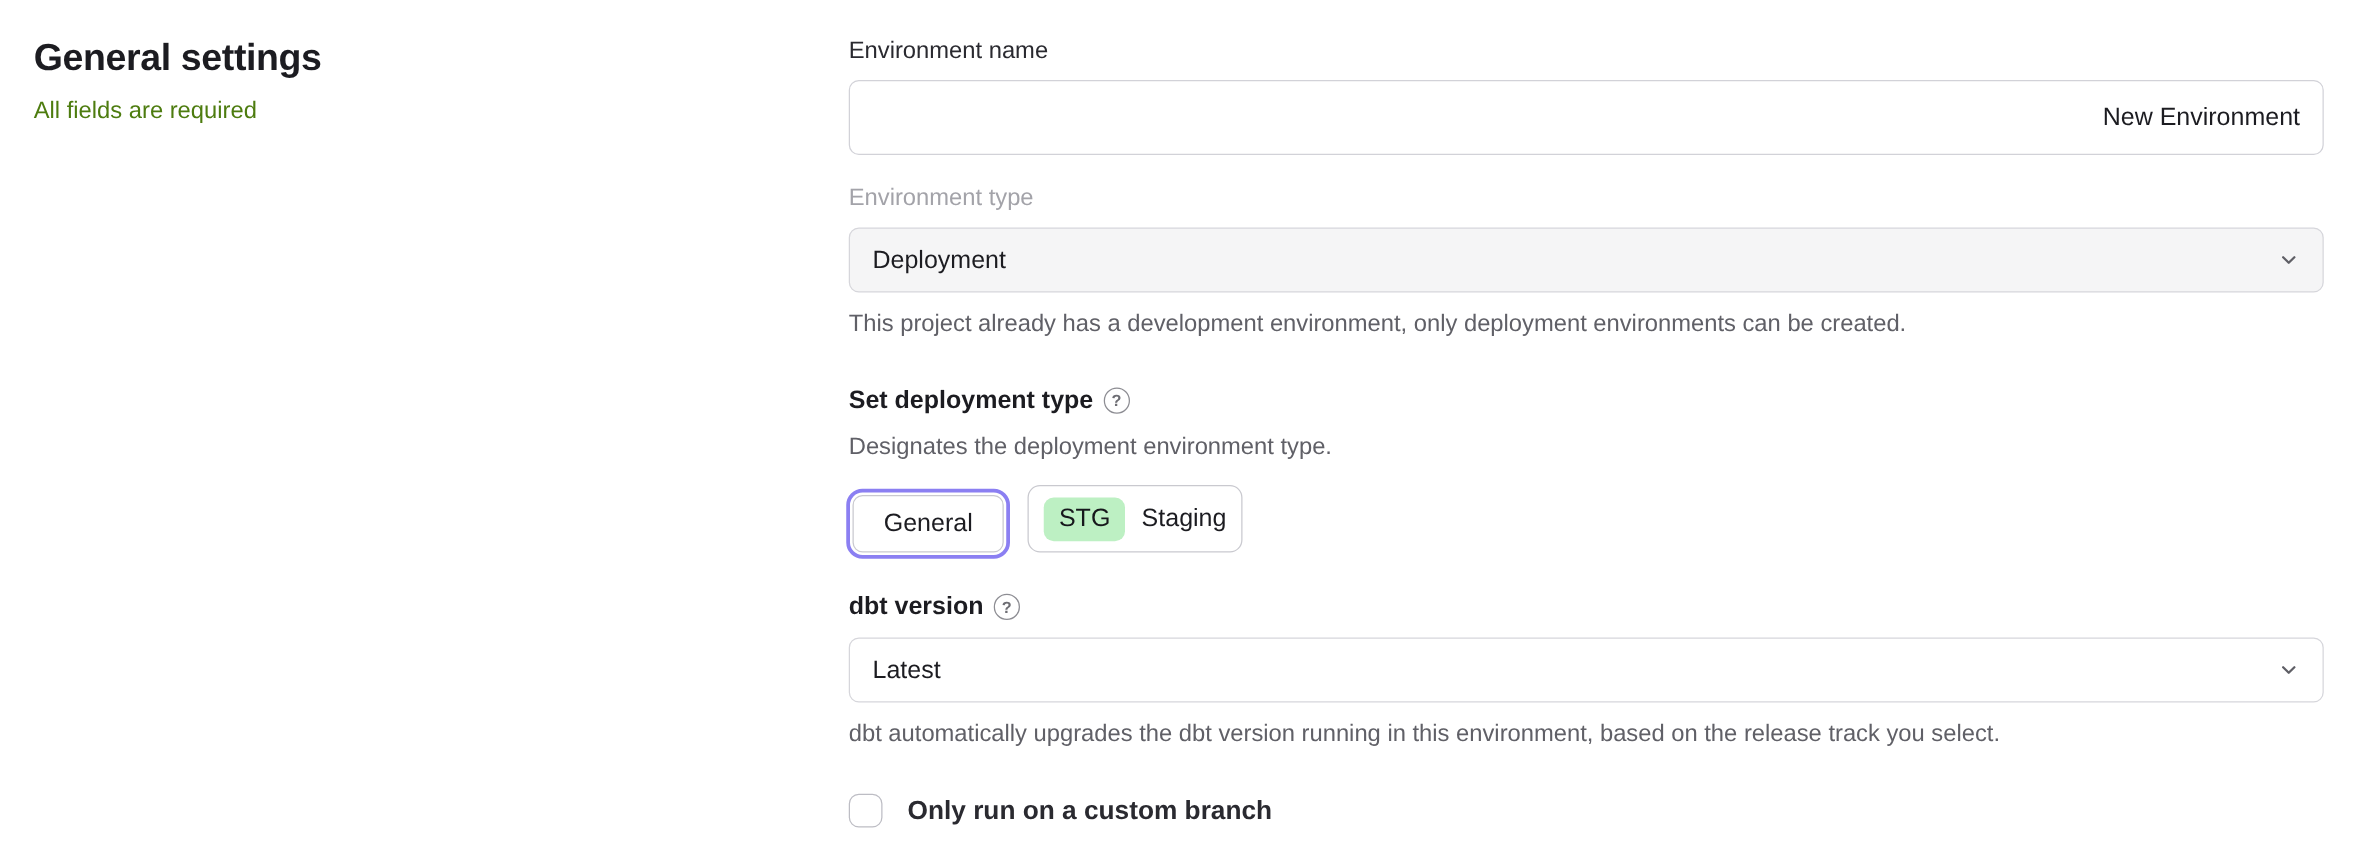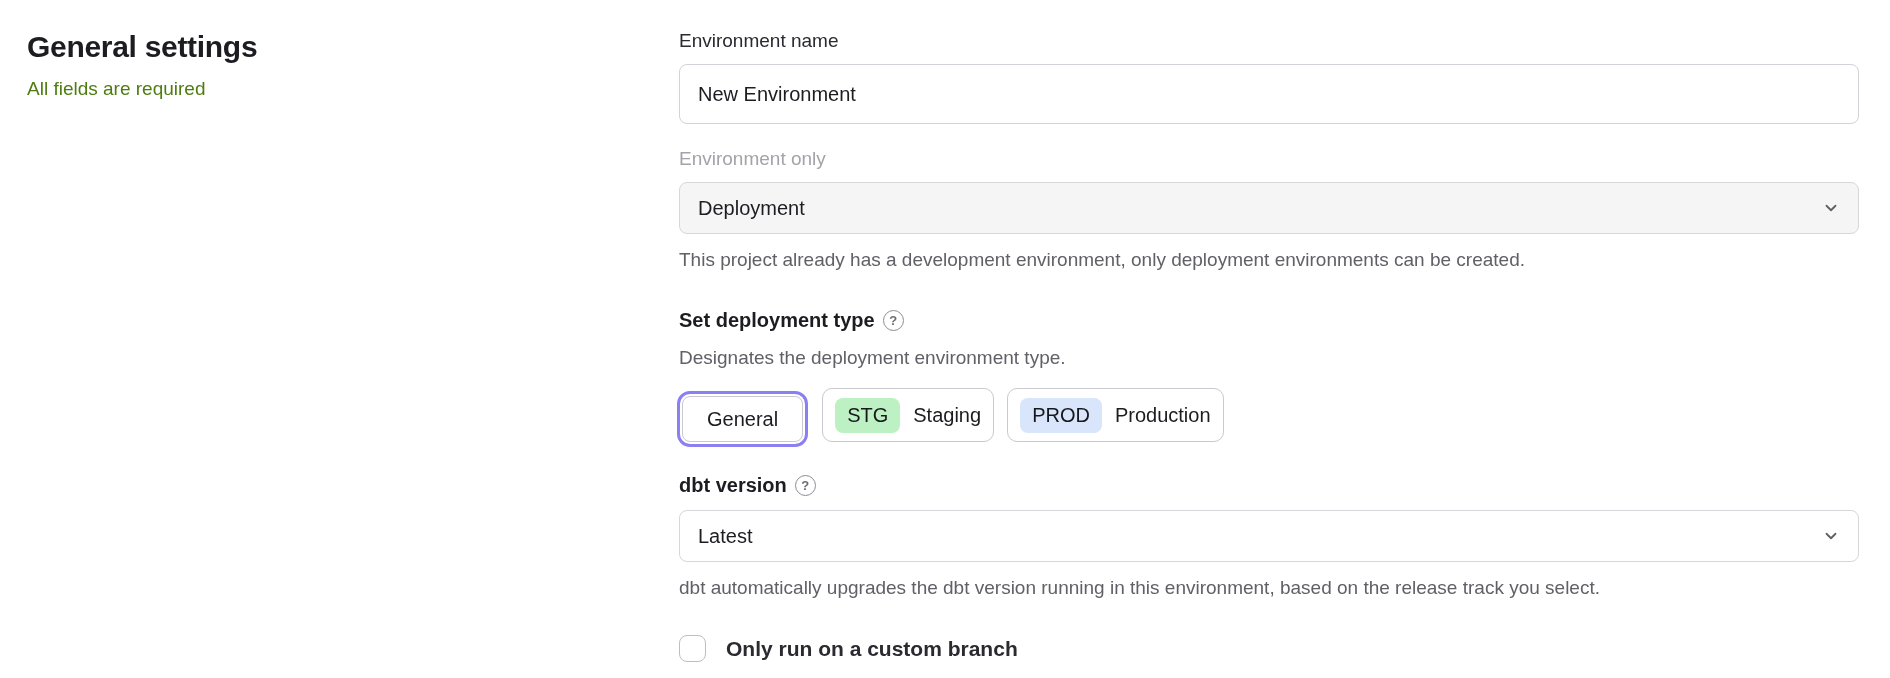--- a/index.html
+++ b/index.html
@@ -24,20 +24,21 @@
   .field-label.disabled { color: #a3a3a9; }
 
   .text-input {
     width: 100%; height: 60px;
     border: 1px solid #d2d2d8; border-radius: 8px;
     background: #ffffff;
     font-size: 20px; color: #1c1c21;
     padding: 0 18px;
     font-family: inherit;
     outline: none;
+    text-align: right;
   }
 
   .select-box {
     width: 100%; height: 52px;
     border: 1px solid #d6d6db; border-radius: 8px;
     background: #ffffff;
     display: flex; align-items: center; justify-content: space-between;
     padding: 0 18px;
     font-size: 20px; color: #1c1c21;
     cursor: pointer;
@@ -108,21 +109,21 @@
   <div class="left-col">
     <div class="page-title">General settings</div>
     <div class="page-subtitle">All fields are required</div>
   </div>
 
   <div class="form-col">
 
     <div class="field-label">Environment name</div>
     <input class="text-input" type="text" value="New Environment" style="">
 
-    <div class="field-label disabled" style="margin-top:24px">Environment only</div>
+    <div class="field-label disabled" style="margin-top:24px">Environment type</div>
     <div class="select-box disabled">
       <span>Deployment</span>
       <span class="chevron">
         <svg width="18" height="18" viewBox="0 0 16 16">
             <path d="M4 6l4 4 4-4" fill="none" stroke="#5f5f66" stroke-width="1.6" stroke-linecap="round" stroke-linejoin="round"></path>
           </svg>
       </span>
     </div>
     <div class="helper-text">This project already has a development environment, only deployment environments can be created.</div>
 
@@ -132,24 +133,20 @@
     </div>
     <div class="section-desc">Designates the deployment environment type.</div>
 
     <div class="btn-row">
       <button class="type-btn selected">
         <span>General</span>
       </button>
       <button class="type-btn">
         <span class="env-badge stg">STG</span>
         <span>Staging</span>
-      </button>
-      <button class="type-btn">
-        <span class="env-badge prod">PROD</span>
-        <span>Production</span>
       </button>
     </div>
 
     <div class="version-label">
       <div class="section-heading">
         <span>dbt version</span>
         <span class="help-icon">?</span>
       </div>
     </div>
     <div class="select-box select-gap">

